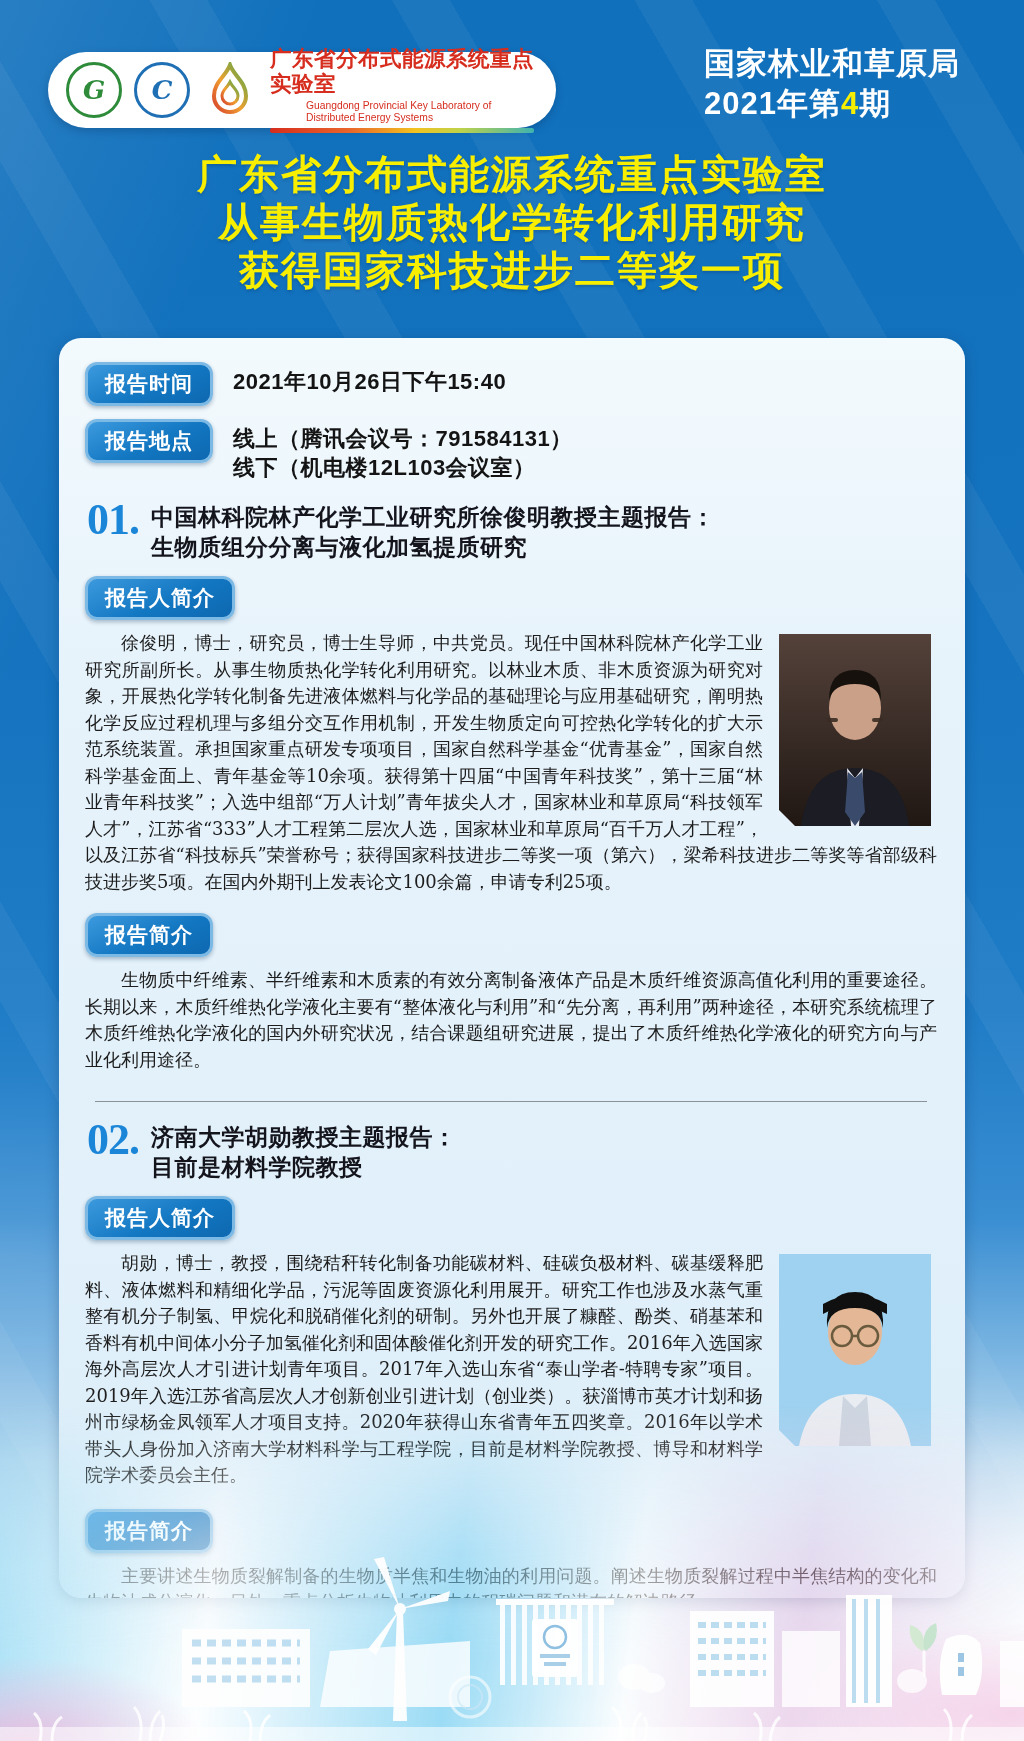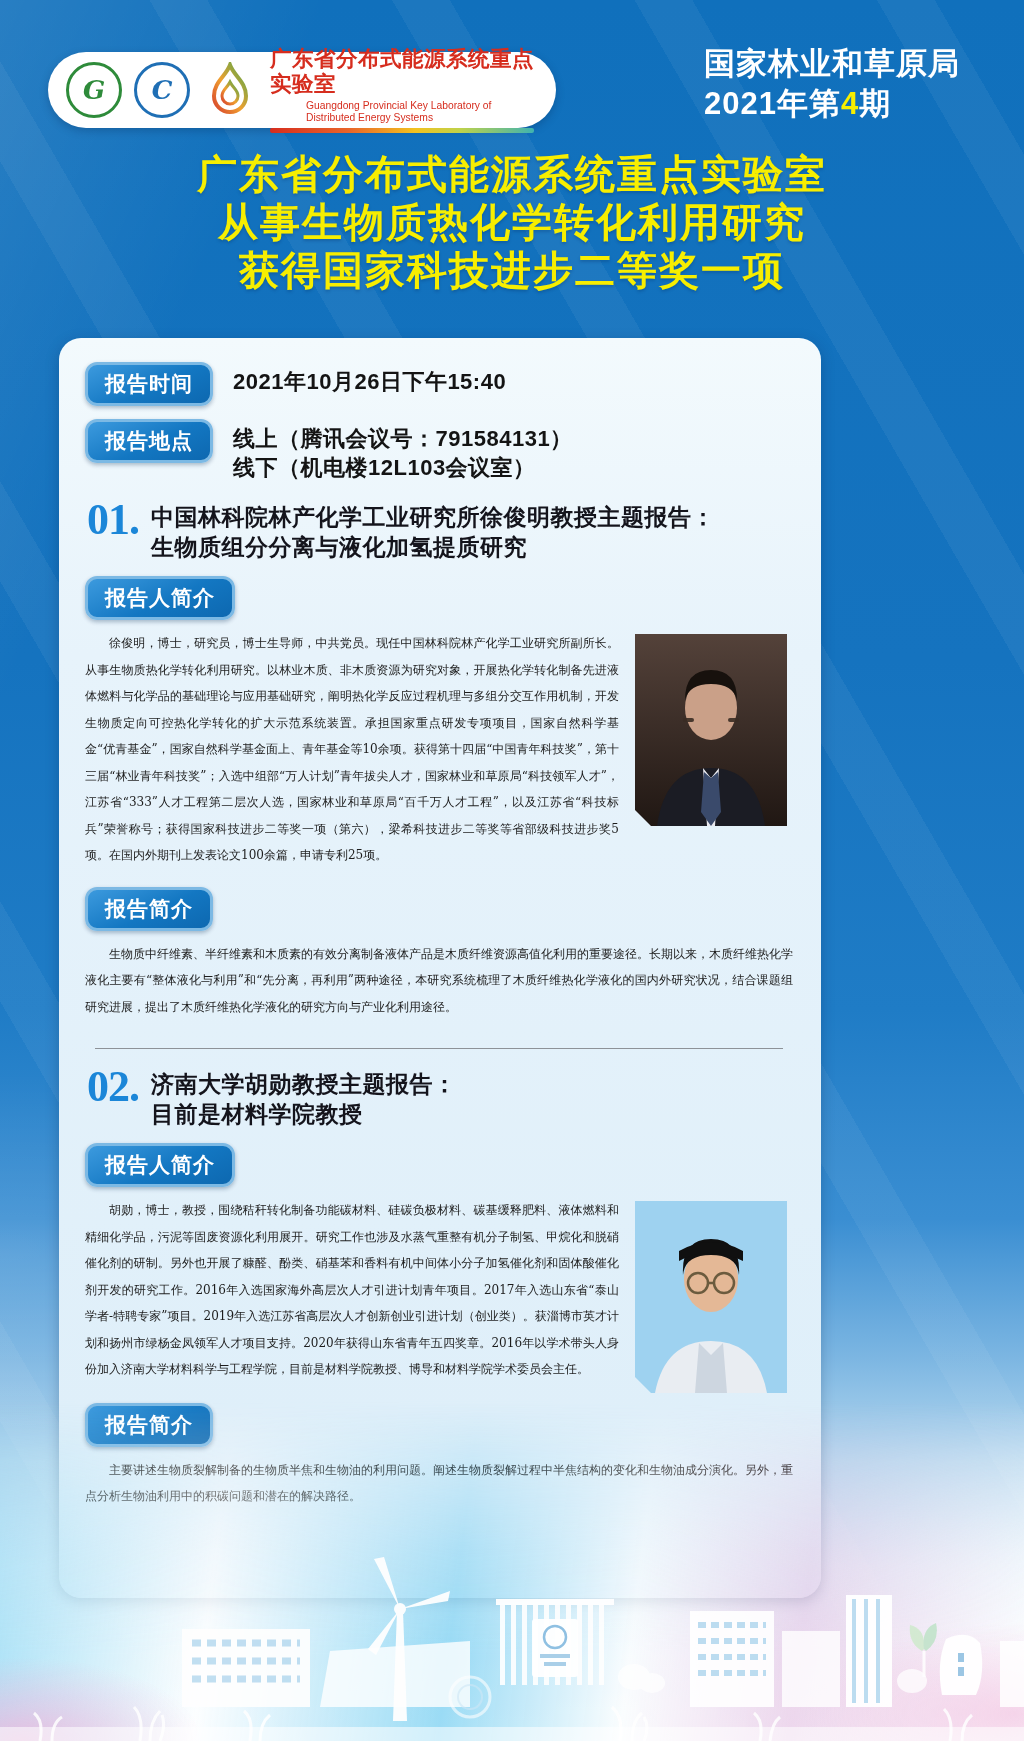--- a/index.html
+++ b/index.html
@@ -50,42 +50,42 @@
   .issue-block { position:absolute; left:704px; top:44px; color:#fff; font-weight:bold; font-size:31px; line-height:40px; letter-spacing:1px; }
   .issue-number { color:#f7ef00; }
 
   
   .main-title { position:absolute; top:150px; left:0; width:1024px; text-align:center;
     color:#f7ee00; font-weight:bold; font-size:40px; line-height:48px; letter-spacing:2px;
     text-shadow:0 2px 3px rgba(0,40,90,0.25); }
 
   
   .card {
-    position:absolute; left:59px; top:338px; width:762px; height:1260px;
+    position:absolute; left:59px; top:338px; width:906px; height:1260px;
     background:linear-gradient(180deg,#f3fafd 0%, #e7f3fb 25%, #ddeef9 100%);
     border-radius:22px; padding:24px 28px 20px 26px; overflow:hidden;
     box-shadow:0 4px 14px rgba(0,30,70,0.25);
   }
   .info-row { display:flex; align-items:flex-start; gap:20px; margin-bottom:13px; }
   .badge {
     display:inline-block; flex:0 0 auto;
     background:linear-gradient(155deg,#3c9ade 0%, #1377c2 55%, #0d68b0 100%);
     border:3px solid #7cb9e4; border-radius:12px;
     color:#fff; font-weight:bold; font-size:21px; line-height:1;
     padding:8px 17px 9px; letter-spacing:1px;
     box-shadow:0 2px 4px rgba(0,40,80,0.3);
   }
   .info-value { color:#141414; font-weight:bold; font-size:22px; line-height:29px; padding-top:5px; letter-spacing:0.5px; }
 
   .section-head { display:flex; align-items:flex-start; gap:12px; margin:18px 0 10px 2px; }
   .section-number { color:#1b86d8; font-weight:800; font-size:44px; line-height:40px; letter-spacing:-1px; font-family:Liberation Serif, serif; }
   .section-title { color:#14141c; font-weight:bold; font-size:23px; line-height:30px; letter-spacing:0.5px; padding-top:2px; }
 
   .intro-badge-row { margin:14px 0 10px 0; }
-  .bio { font-family:"DejaVu Serif", serif; color:#1d1d1d; font-size:12px; line-height:26.5px;
+  .bio { font-family:"DejaVu Serif", serif; color:#1d1d1d; font-size:18px; line-height:26.5px;
     text-align:justify; }
   .bio p { text-indent:2em; }
   .portrait { float:right; width:152px; height:192px; margin:4px 6px 8px 16px;
     clip-path:polygon(0 0, 100% 0, 100% 100%, 16px 100%, 0 calc(100% - 16px)); }
   .portrait svg { width:100%; height:100%; display:block; }
 
   .abstract-block { margin-top:6px; }
   hr.section-divider { border:none; border-top:1px solid #8d9298; margin:28px 10px 6px 10px; }
 
   

